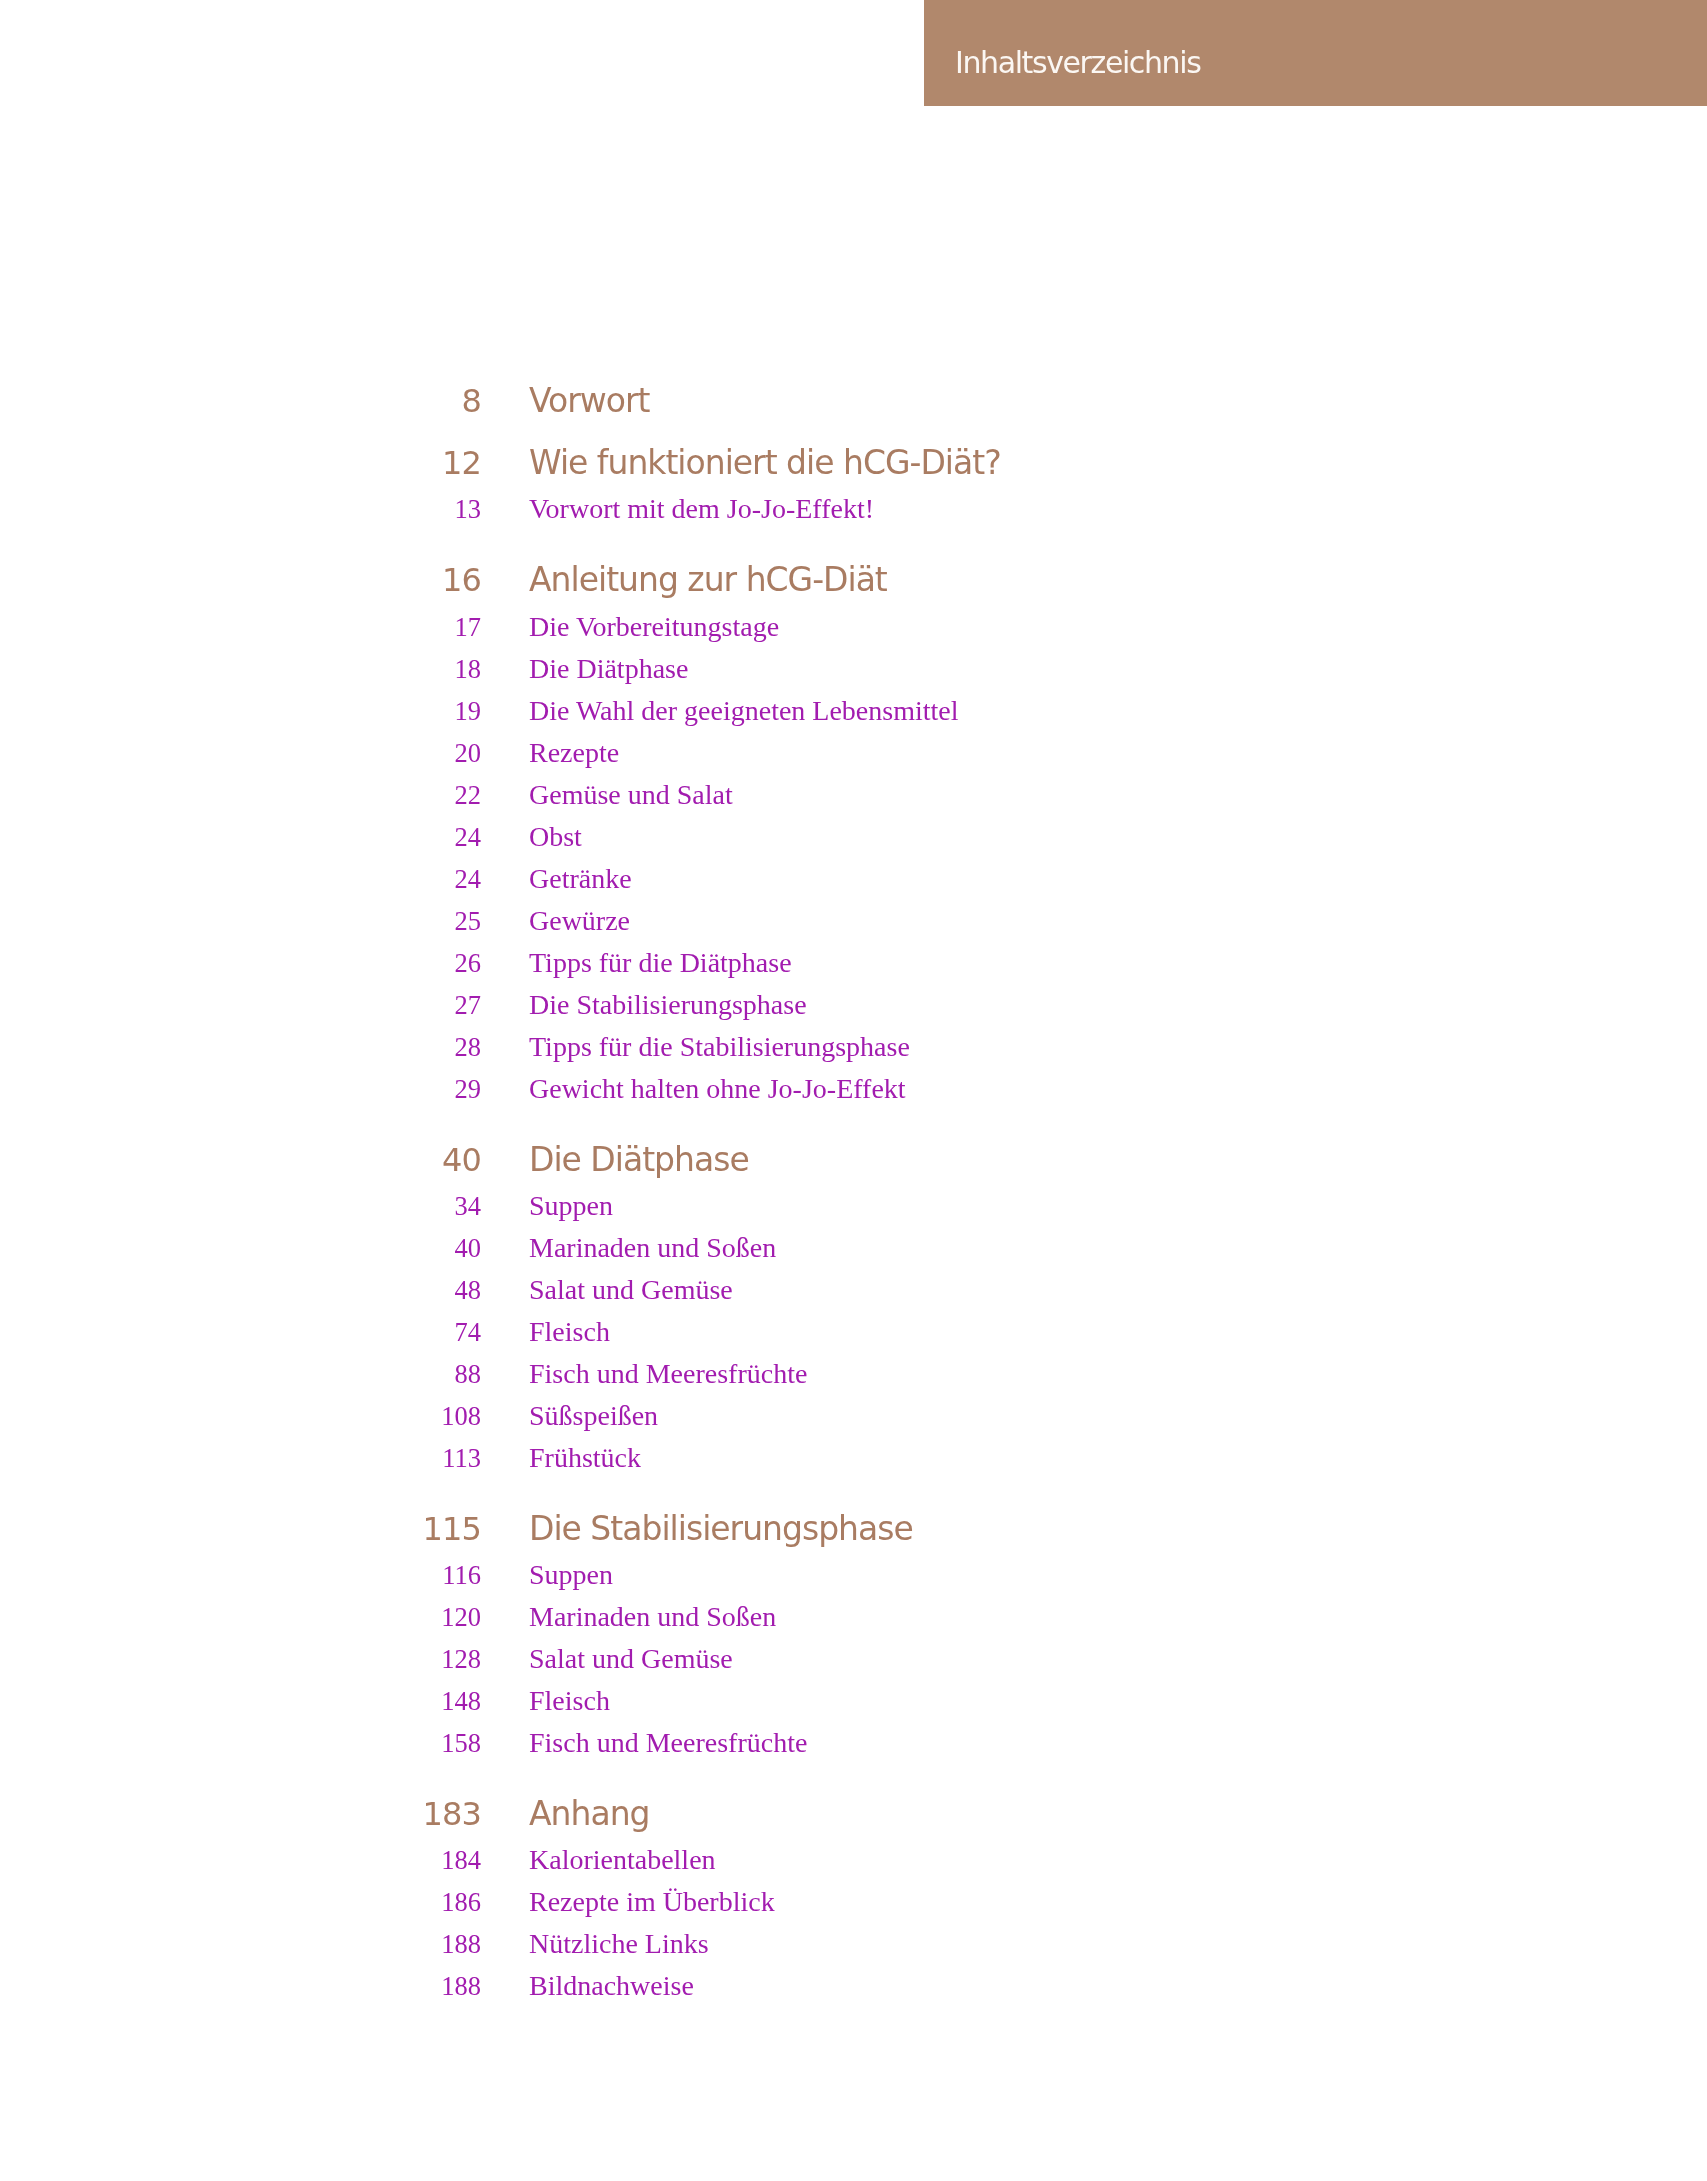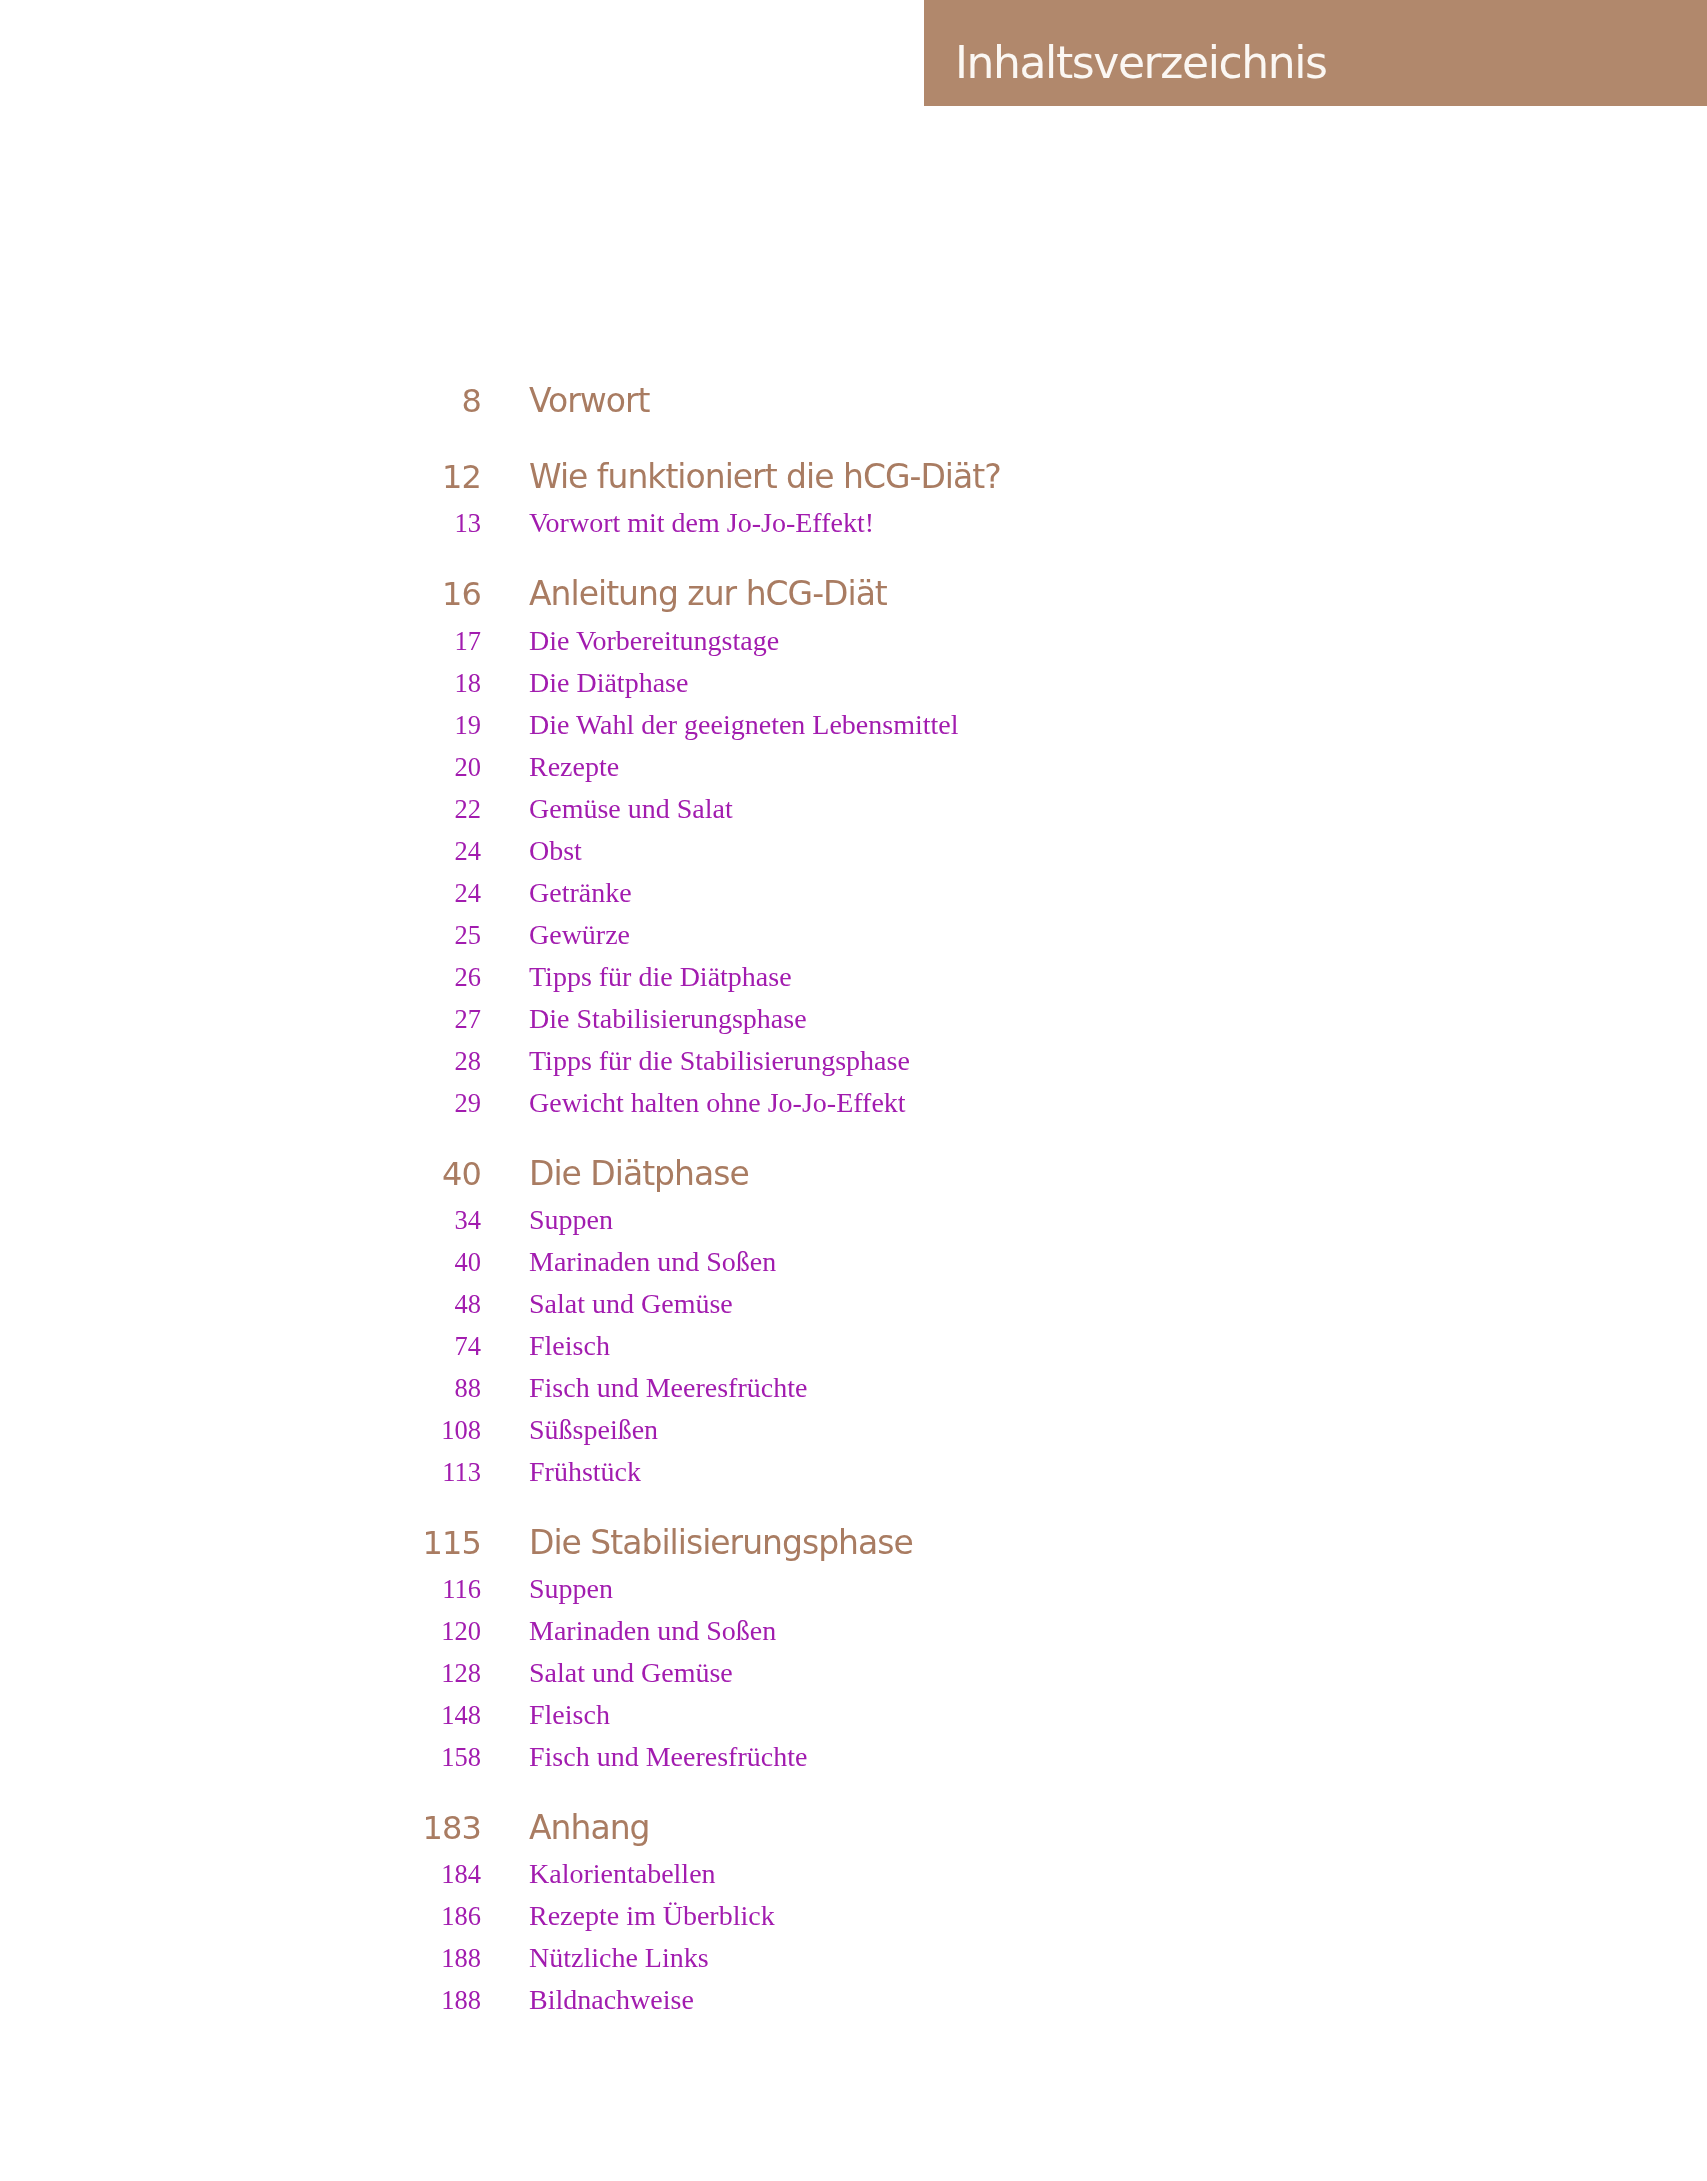--- a/index.html
+++ b/index.html
@@ -19,41 +19,41 @@
     top: 0;
     width: 784px;
     height: 106px;
     background: #b1886c;
   }
   .header-title {
     position: absolute;
     left: 31px;
     top: 39px;
     font-family: "DejaVu Sans", sans-serif;
-    font-size: 44px;
+    font-size: 30px;
     line-height: 48px;
     color: #fbf7f3;
     letter-spacing: -1.4px;
     white-space: nowrap;
     text-align: center;
   }
   .toc {
     position: absolute;
     left: 402px;
     top: 379px;
     width: 942px;
   }
   .toc-section {
     margin-top: 28px;
   }
   .toc-section.first {
     margin-top: 0;
   }
   .toc-section.after-first {
-    margin-top: 33px;
+    margin-top: 19px;
   }
   .row {
     display: flex;
     align-items: baseline;
     white-space: nowrap;
   }
   .num {
     width: 79px;
     text-align: right;
     flex: 0 0 79px;

